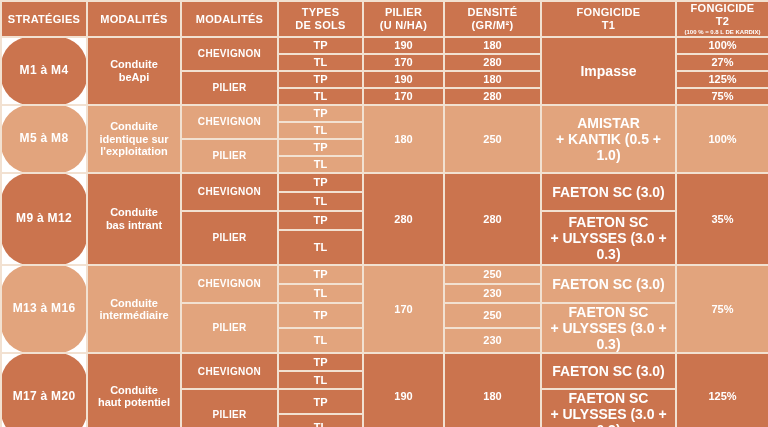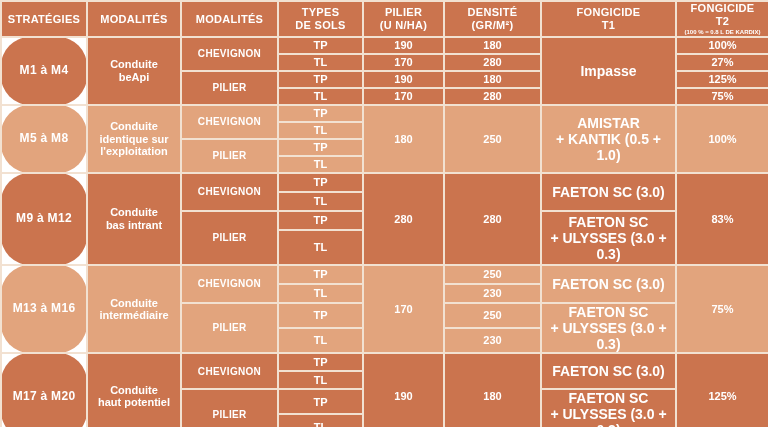--- a/index.html
+++ b/index.html
@@ -140,21 +140,21 @@
   <tbody class="dark">
     <tr class="h19">
       <td class="modalites" rowspan="4">M9 à M12</td>
       <td rowspan="4">Conduite
 bas intrant</td>
       <td class="variete" rowspan="2">CHEVIGNON</td>
       <td>TP</td>
       <td rowspan="4">280</td>
       <td rowspan="4">280</td>
       <td class="t1" rowspan="2">FAETON SC (3.0)</td>
-      <td rowspan="4">83%</td>
+      <td rowspan="4">35%</td>
     </tr>
     <tr class="h19">
       <td>TL</td>
     </tr>
     <tr class="h19">
       <td class="variete" rowspan="2">PILIER</td>
       <td>TP</td>
       <td class="t1" rowspan="2">FAETON SC
 + ULYSSES (3.0 + 0.3)</td>
     </tr>

